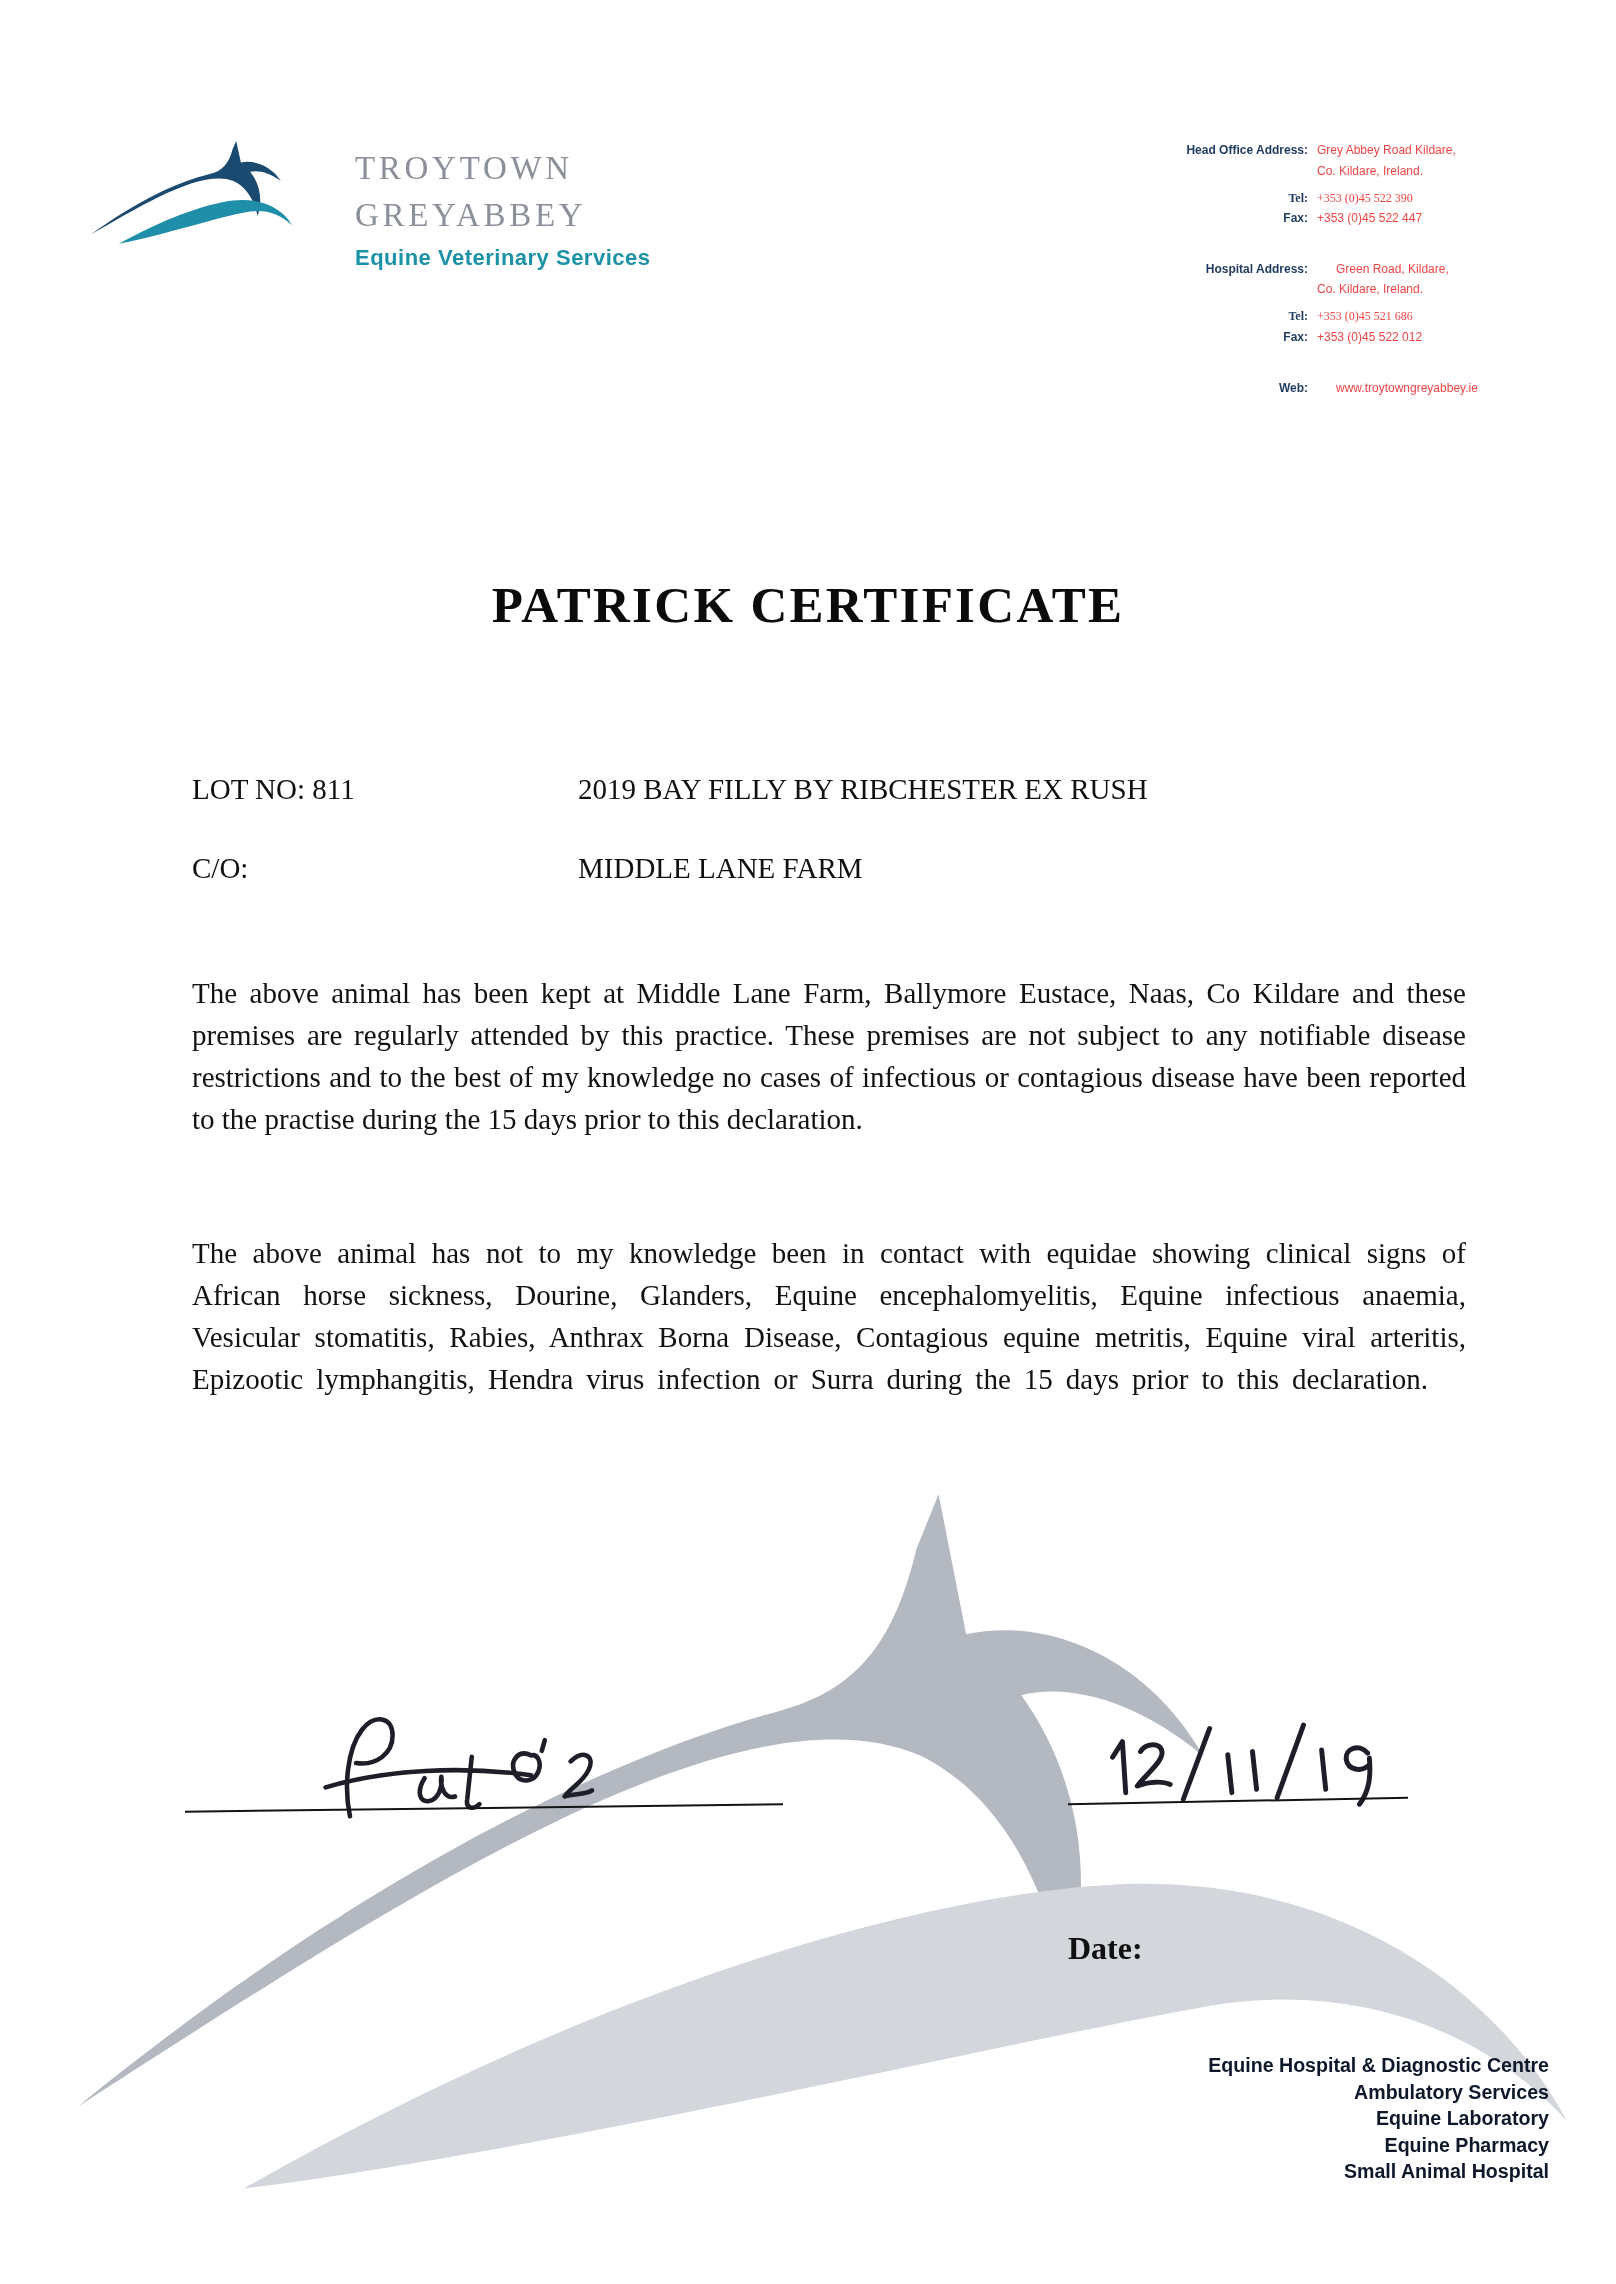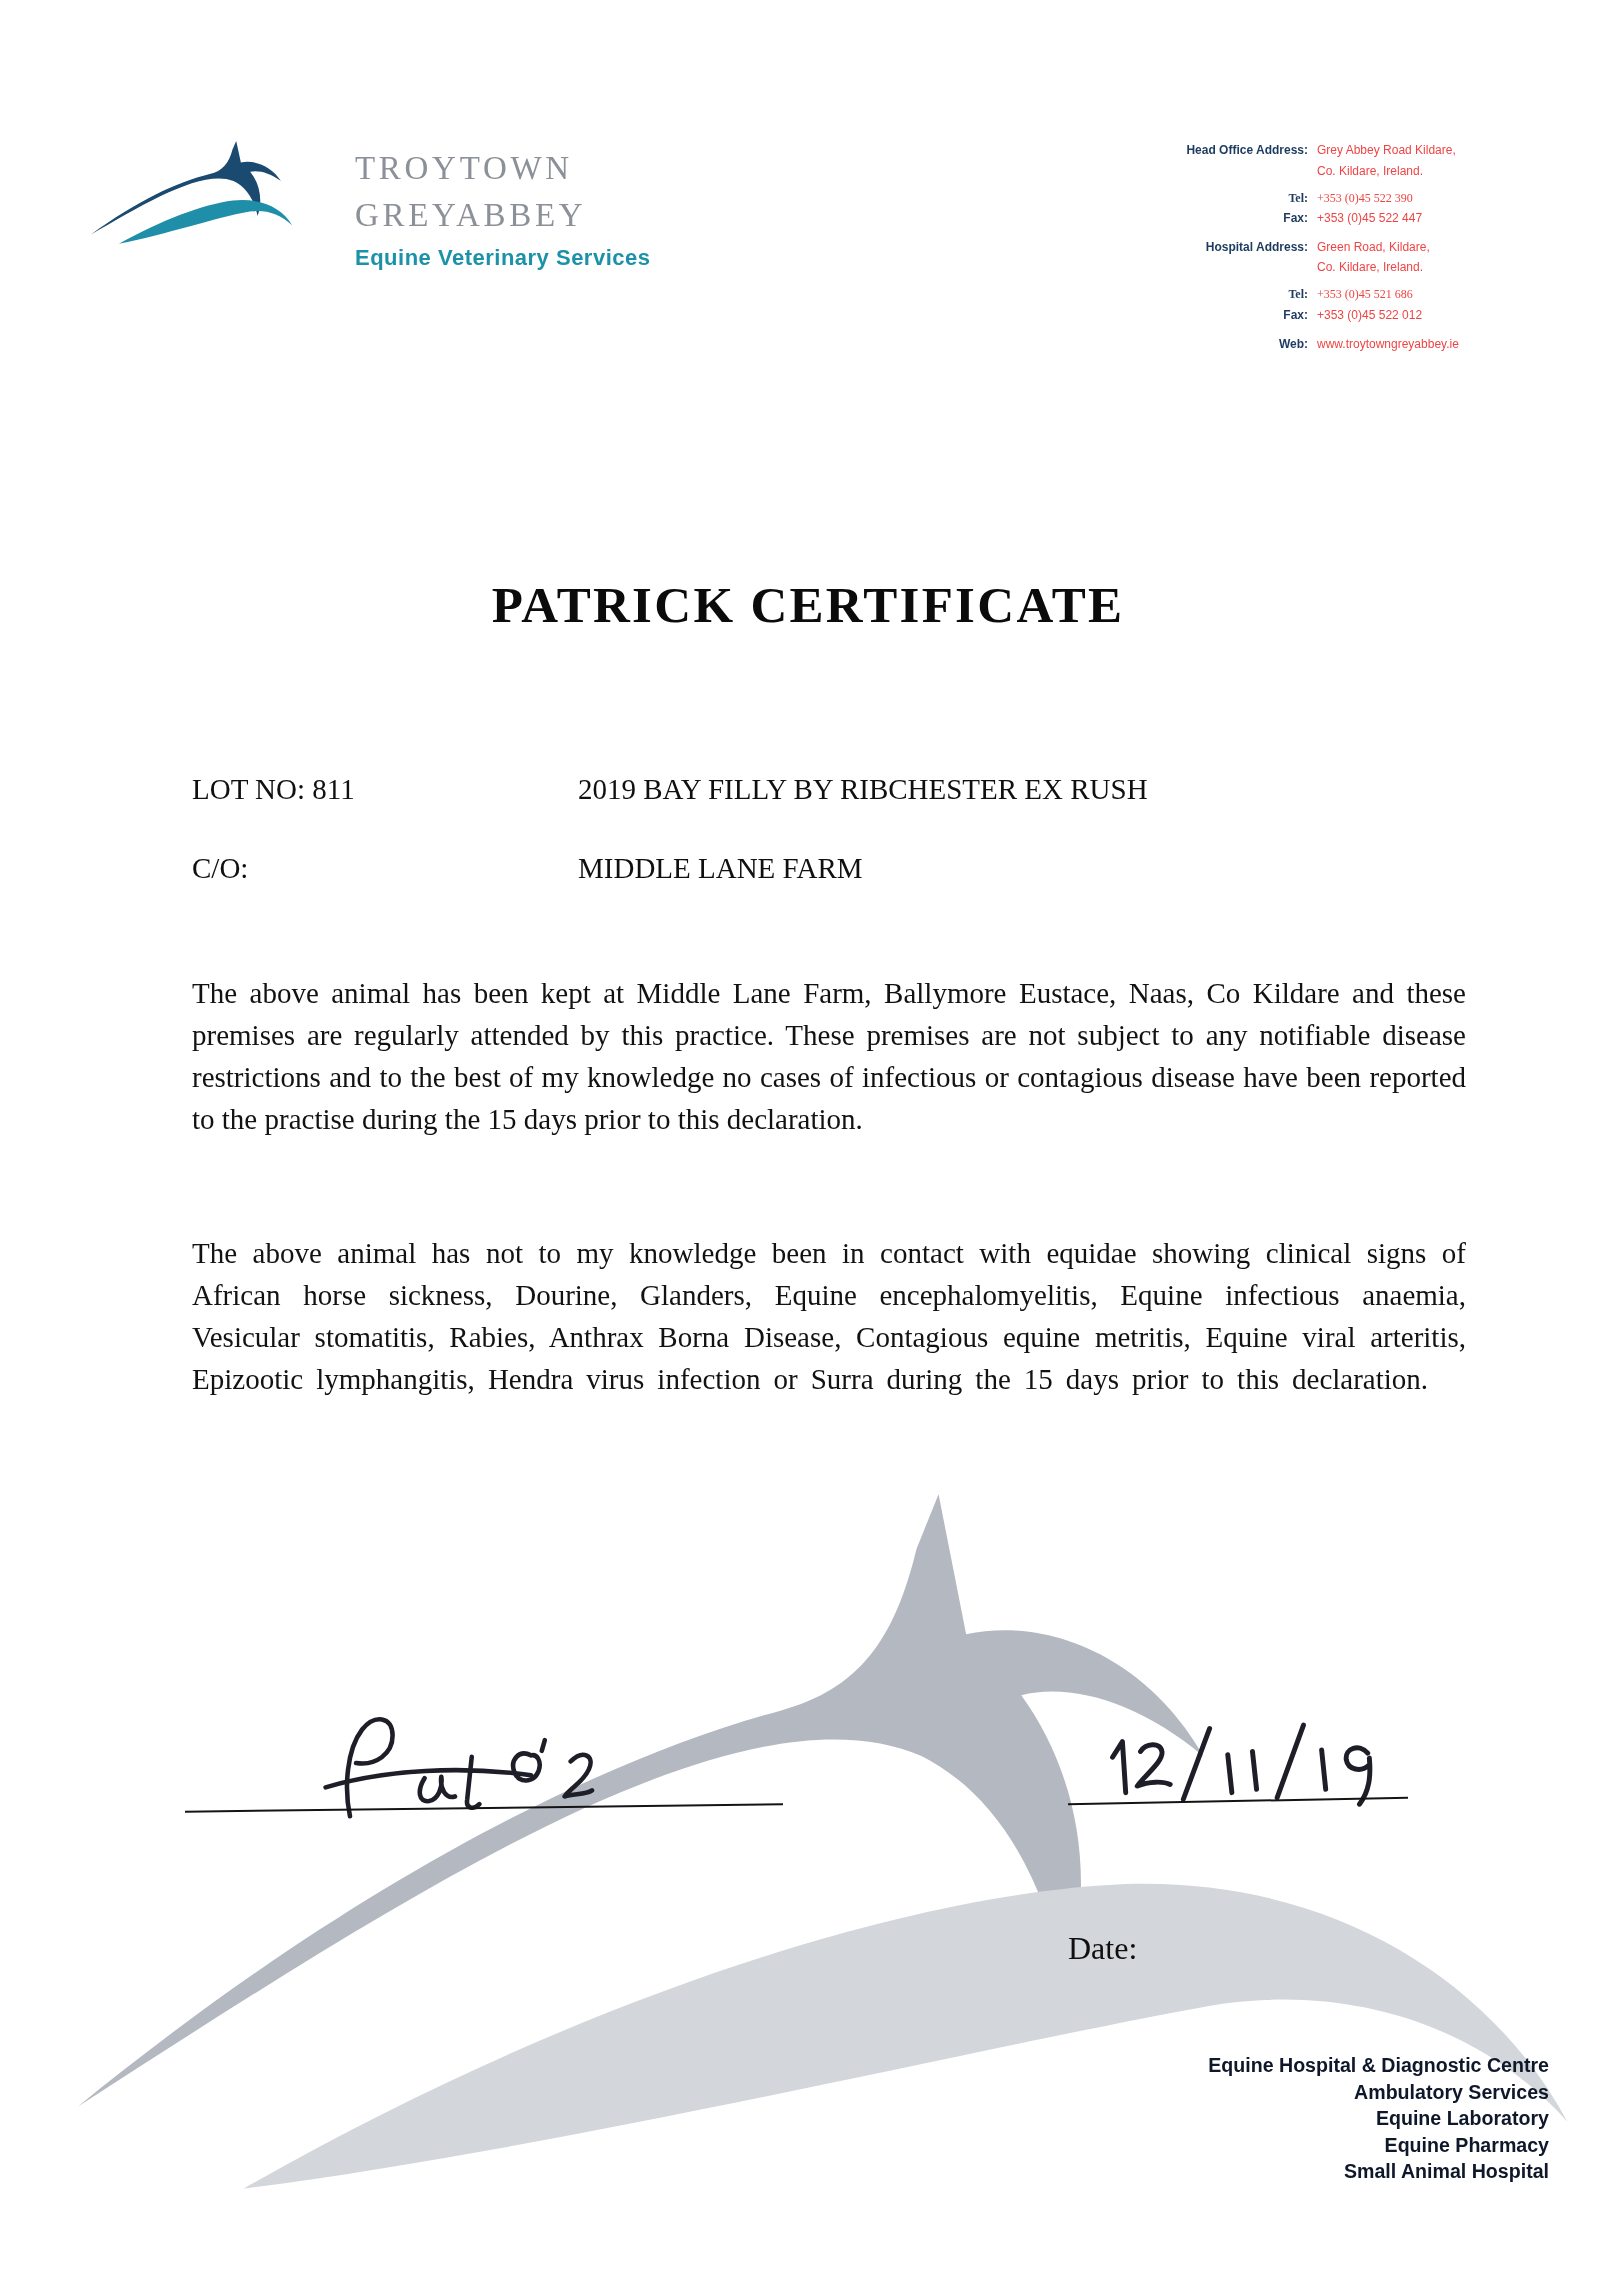--- a/index.html
+++ b/index.html
@@ -41,21 +41,21 @@
 
   .contact {
     position:absolute; left:1117px; top:140px; width:475px;
     font-family:"Liberation Sans", sans-serif;
     font-size:12px; line-height:20.6px;
   }
   .c-row { display:flex; }
   .c-lbl { flex:0 0 200px; text-align:right; padding-right:9px; font-weight:700; color:#1d3a5f; }
   .c-val { color:#ef4444; }
   .mt-sm { margin-top:6.4px;font-family:Liberation Serif, serif; }
-  .mt-lg { margin-top:8px; }
+  .mt-lg { margin-top:30px;gap:19px; }
 
   
   .title {
     position:absolute; top:576px; left:0; width:100%;
     text-align:center;
     font-size:51px; font-weight:700; letter-spacing:2.3px;
     color:#0b0b0b;
   }
 
   
@@ -79,21 +79,21 @@
   .sig-line {
     position:absolute; left:185px; top:1807px; width:598px; height:0;
     border-top:2.3px solid #141414; transform:rotate(-0.7deg);
   }
   .date-hw { position:absolute; left:1076px; top:1712px; width:320px; height:107px; }
   .date-line {
     position:absolute; left:1068px; top:1800px; width:340px; height:0;
     border-top:2.3px solid #141414; transform:rotate(-1.1deg);
   }
   .vet-name  { position:absolute; left:192px;  top:1936px; font-size:28px; font-weight:700; color:#0f0f0f; }
-  .date-label{ position:absolute; left:1068px; top:1930px; font-size:32px; font-weight:400; color:#0f0f0f; }
+  .date-label{ position:absolute; left:1068px; top:1930px; font-size:32px; font-weight:700; color:#0f0f0f; }
 
   
   .footer {
     position:absolute; right:67px; top:2052px;
     text-align:right;
     font-family:"Liberation Sans", sans-serif;
     font-size:19.6px; line-height:26.5px; font-weight:700;
     color:#0f172a;
   }
 

